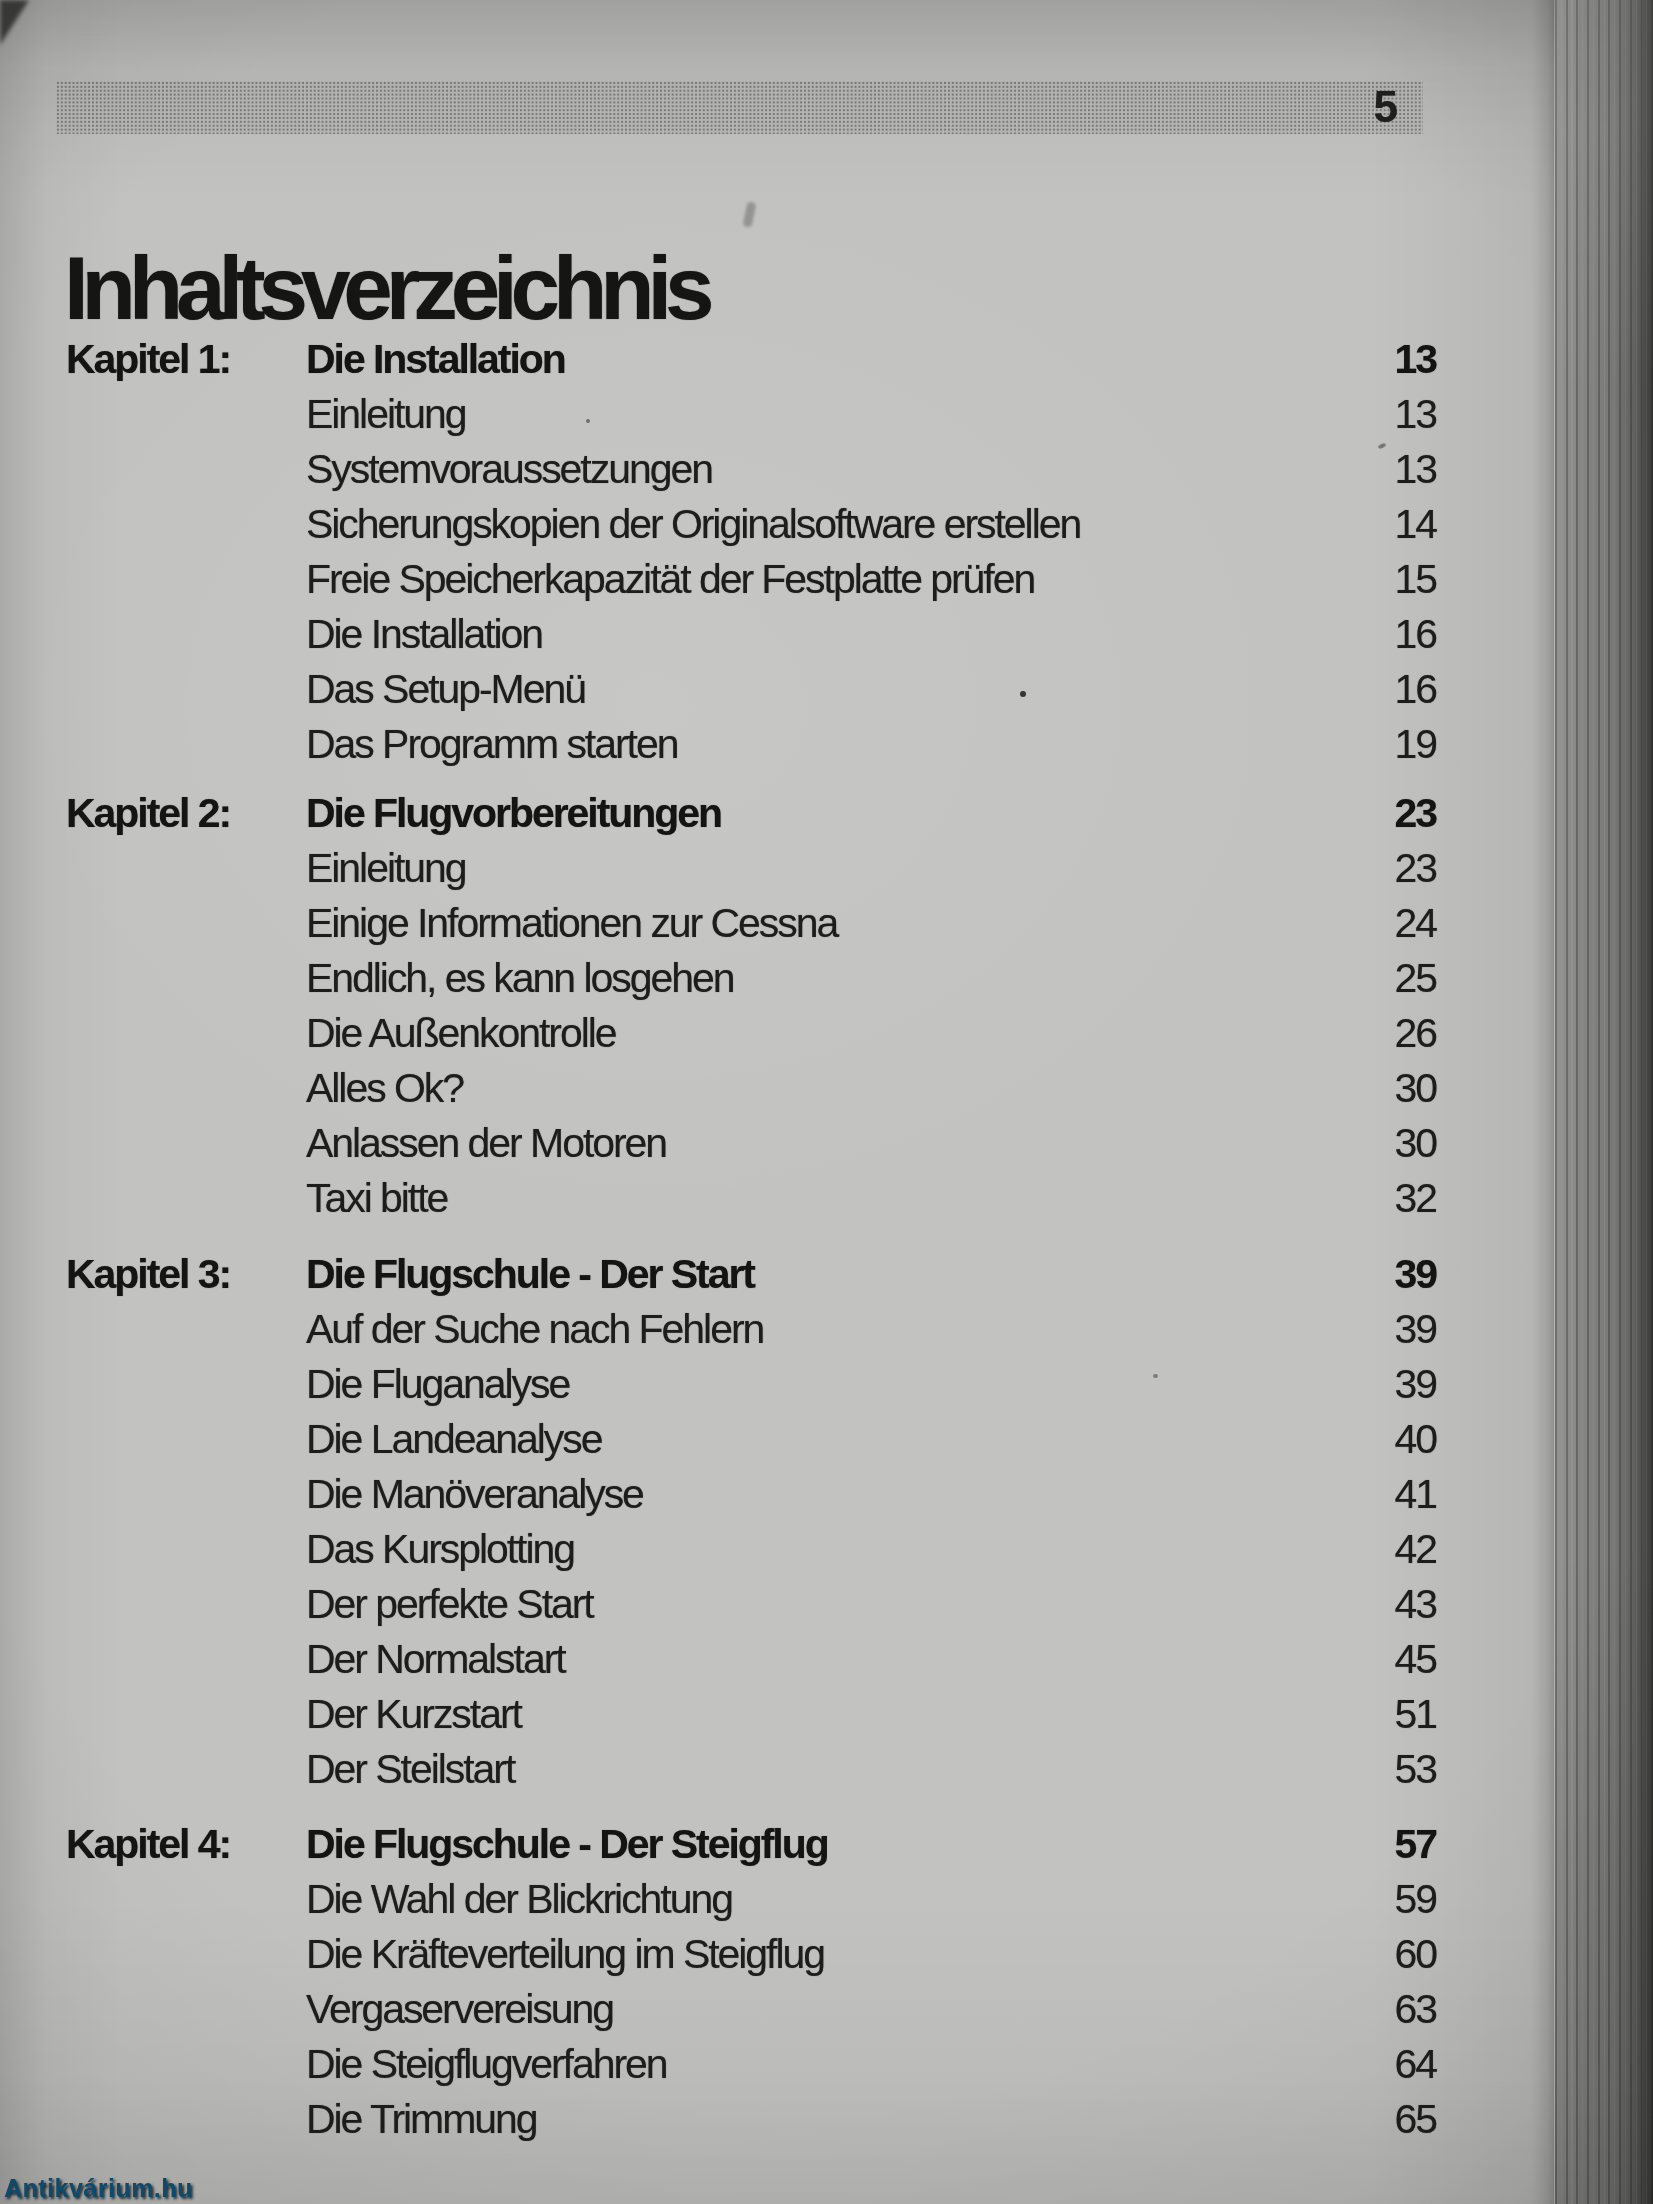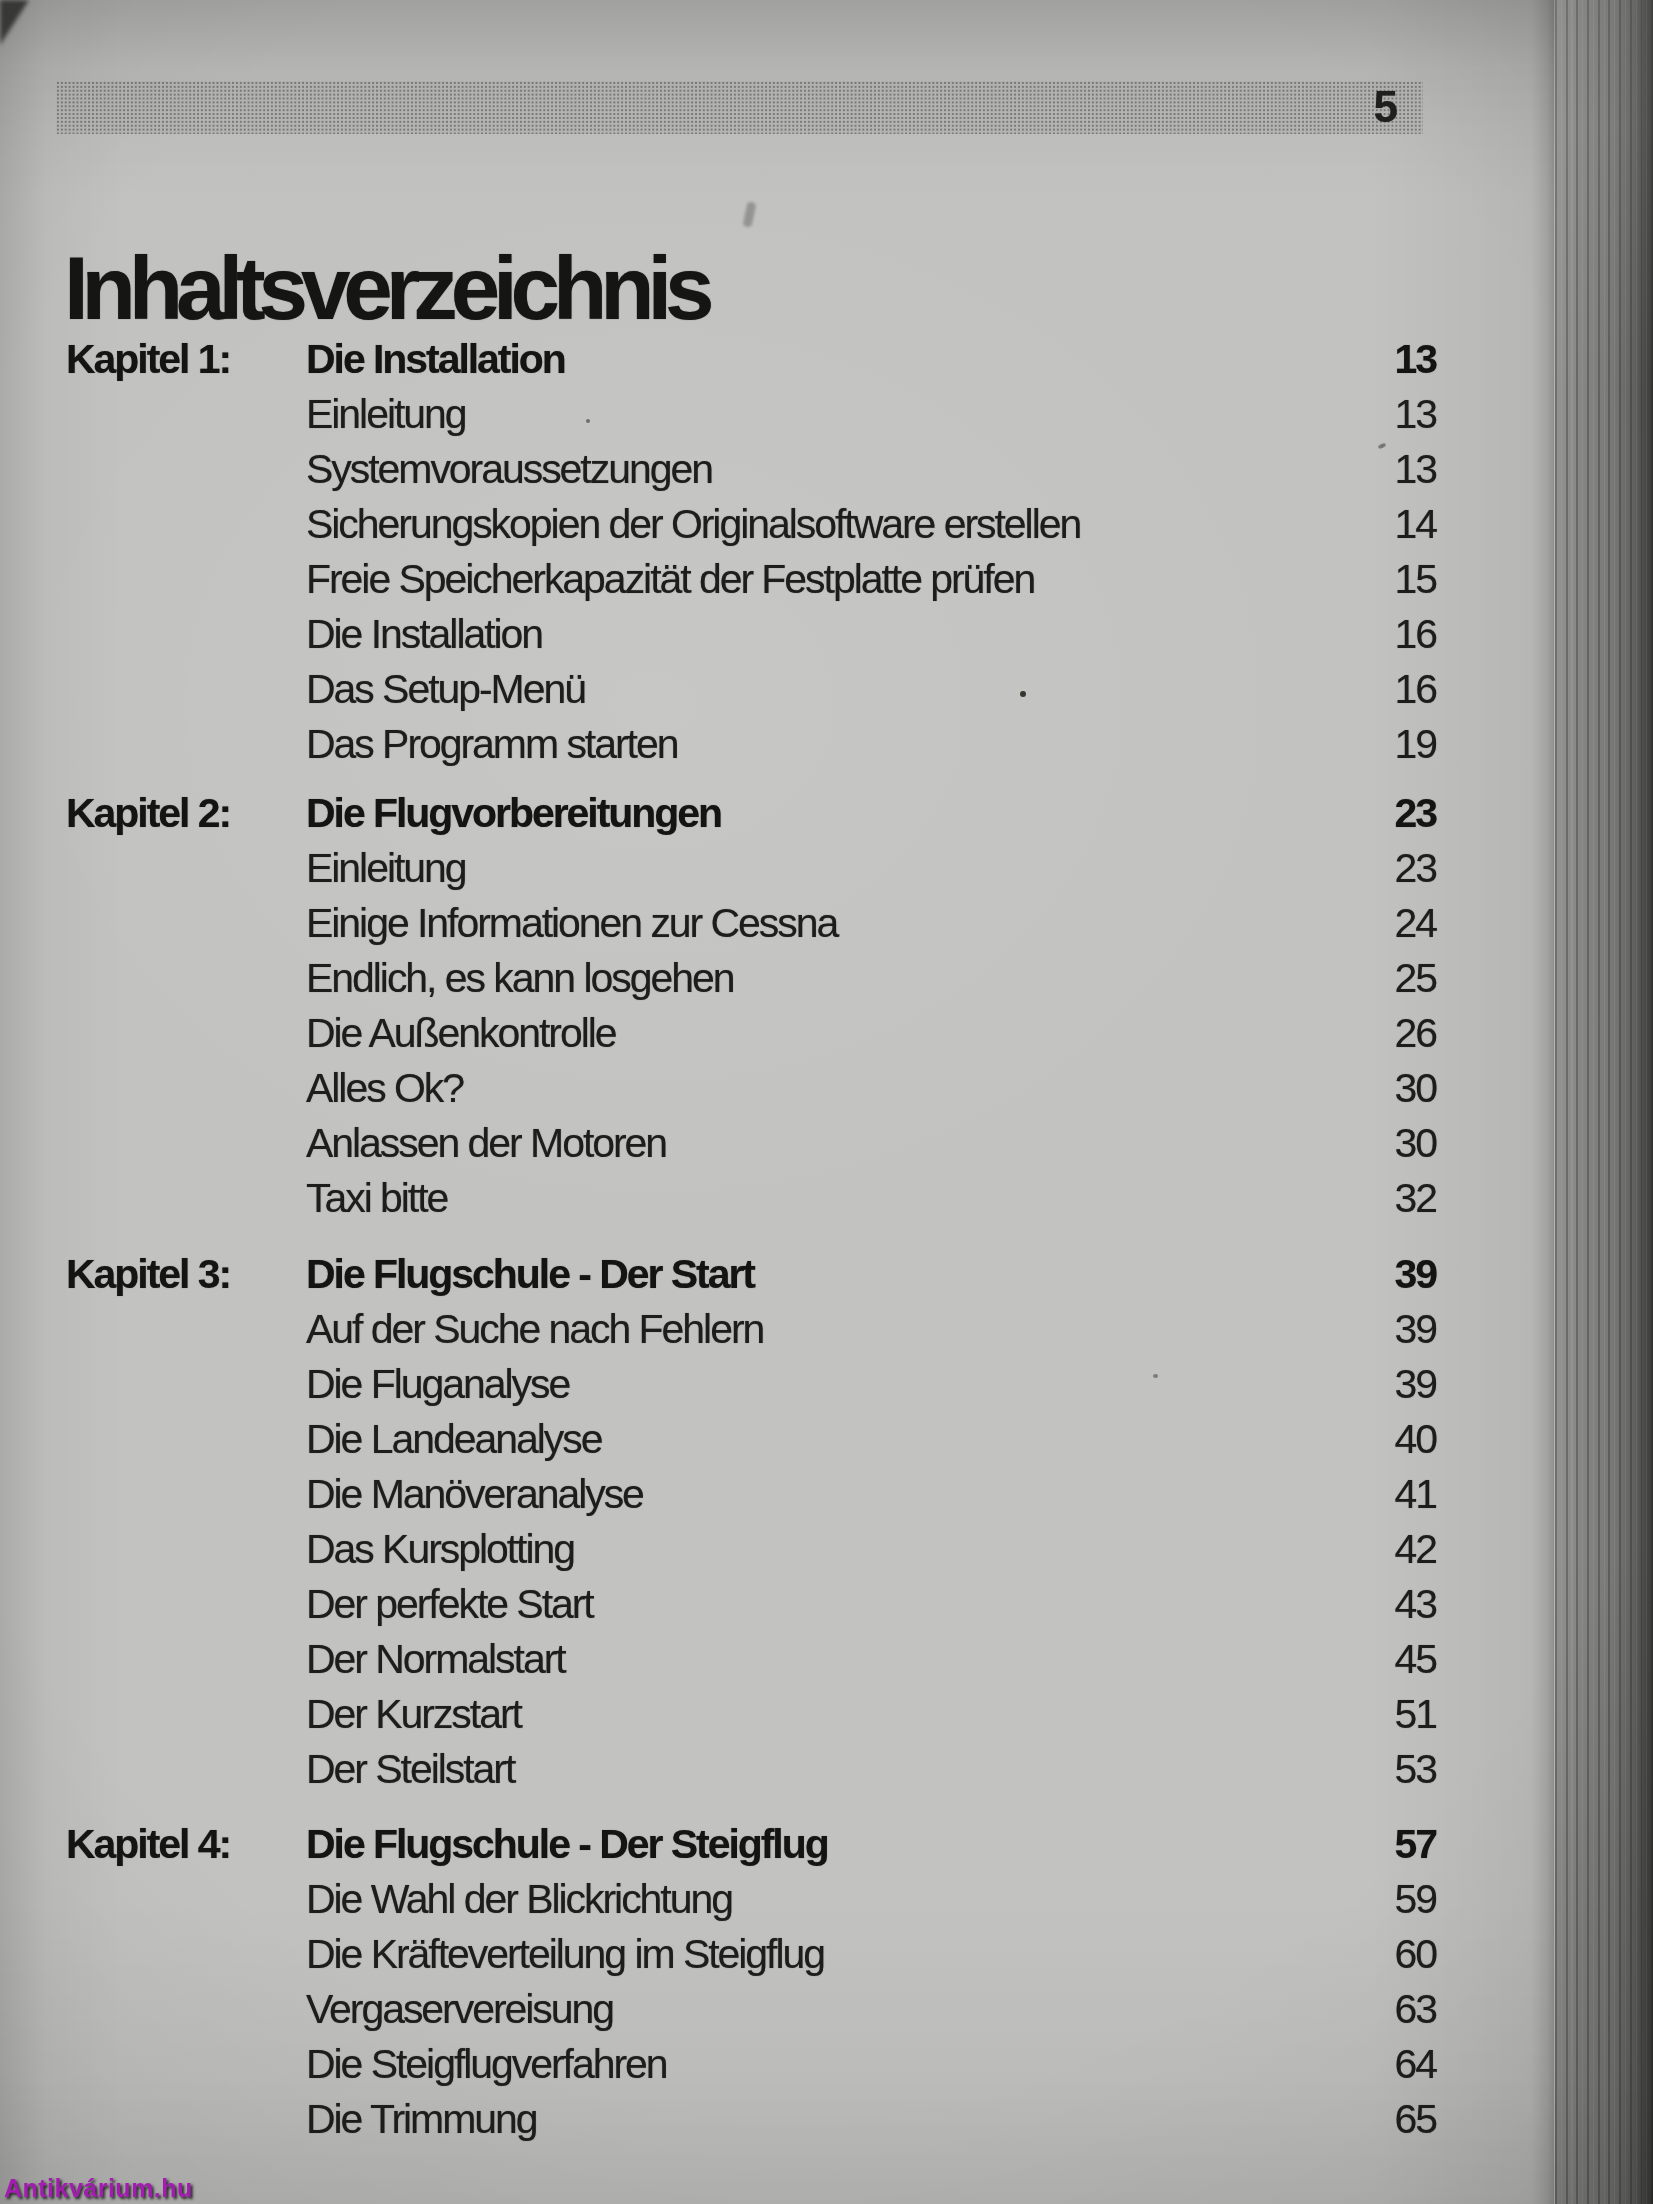--- a/index.html
+++ b/index.html
@@ -78,21 +78,21 @@
       repeating-linear-gradient(90deg,
         rgba(28,28,26,0.30) 0px, rgba(28,28,26,0.30) 1.9px,
         rgba(0,0,0,0) 1.9px, rgba(0,0,0,0) 5.8px,
         rgba(255,255,255,0.07) 5.8px, rgba(255,255,255,0.07) 6.8px,
         rgba(0,0,0,0) 6.8px, rgba(0,0,0,0) 10.7px),
       linear-gradient(90deg, #939391 0%, #858583 28%, #787876 58%, #616160 80%, #474745 92%, #3a3a38 100%);
   }
   
   .watermark{
     position:absolute;left:3.9px;top:2174px;
-    font-size:25px;font-weight:bold;color:#a21caf;letter-spacing:0.5px;
+    font-size:25px;font-weight:bold;color:#0c4a6e;letter-spacing:0.5px;
     text-shadow:1.9px 1.9px 2.9px rgba(25,25,25,0.95), 0 0 1px rgba(255,255,255,0.25);
   }
   
   .vignette{
     position:absolute;inset:0;pointer-events:none;
     background:
       radial-gradient(ellipse 1553px 1844px at 48% 45%, rgba(0,0,0,0) 60%, rgba(0,0,0,0.10) 100%),
       linear-gradient(180deg, rgba(0,0,0,0.05), rgba(0,0,0,0) 6%, rgba(0,0,0,0) 94%, rgba(0,0,0,0.04));
   }
 </style>

